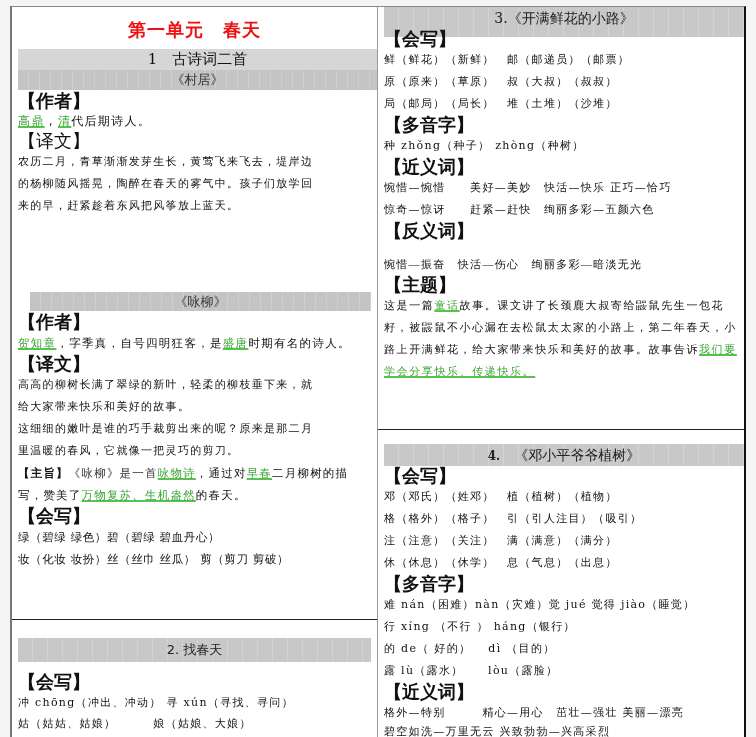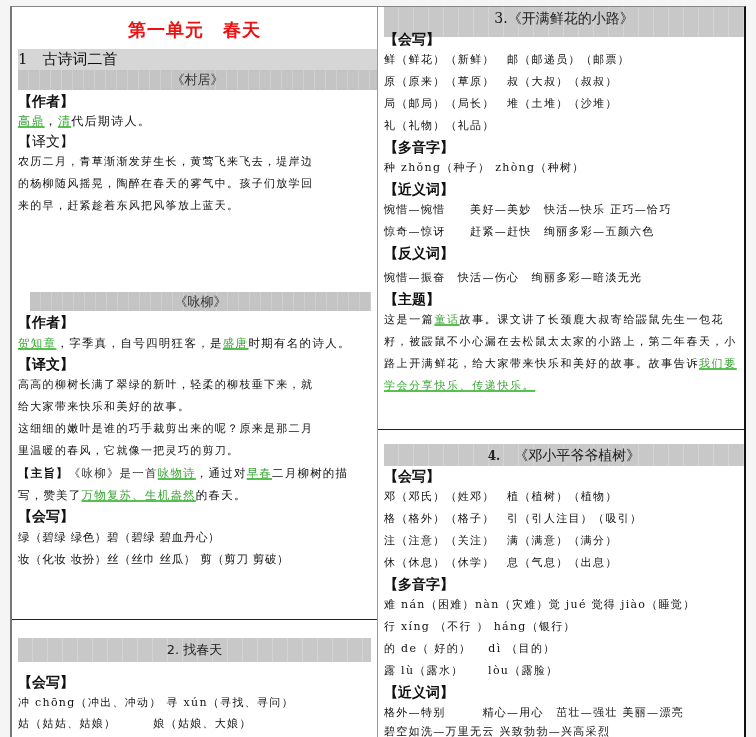--- a/index.html
+++ b/index.html
@@ -7,27 +7,27 @@
     body { font-family: "DejaVu Serif", "Liberation Serif", serif; color: #111; position: relative; }
 
     .col { position: absolute; top: 6px; background: #fff; overflow: hidden; }
     .col-left { left: 10px; width: 368px; height: 731px; border-left: 2px solid #777; border-top: 1px solid #888; border-right: 1px solid #999; }
     .col-right { left: 378px; width: 368px; height: 731px; border-right: 2px solid #111; border-top: 1px solid #888; }
 
     .cell { position: absolute; left: 0; right: 0; padding: 0 6px; }
     .divider { position: absolute; left: 0; right: 0; height: 1px; background: #222; }
 
     .unit-title { text-align: center; color: #ee1111; font-family: "DejaVu Sans", sans-serif; font-weight: bold; font-size: 18px; height: 34px; line-height: 34px; letter-spacing: 1px; }
-    .lesson-bar { background: #d6d6d6; text-align: left; font-size: 15px; height: 21px; line-height: 21px; margin-right: -6px; }
+    .lesson-bar { background: #d6d6d6; text-align: center; font-size: 15px; height: 21px; line-height: 21px; margin-right: -6px; }
     .poem-bar { background: repeating-linear-gradient(90deg, #c4c4c4 0 10px, #cfcfcf 10px 11px); text-align: center; font-size: 13px; height: 20px; line-height: 20px; color: #333; margin: 0 -6px 0 0; }
     .poem-bar.short { margin-right: 0; }
     .section-bar { background: repeating-linear-gradient(90deg, #c8c8c8 0 14px, #d4d4d4 14px 15px); text-align: center; font-size: 14px; height: 24px; line-height: 24px; color: #222; }
     .section-bar.bold { font-family: "DejaVu Sans", sans-serif; }
 
-    .label { font-family: "DejaVu Sans", sans-serif; font-size: 14px; font-weight: bold; height: 20px; line-height: 20px; }
+    .label { font-family: "DejaVu Sans", sans-serif; font-size: 18px; font-weight: bold; height: 20px; line-height: 20px; }
     .line { font-size: 11px; line-height: 22px; letter-spacing: 1.3px; white-space: nowrap; }
     .para { font-size: 11px; line-height: 22px; letter-spacing: 1.6px; }
     .sans { font-family: "DejaVu Sans", sans-serif; }
     .hl { color: #3aa535; text-decoration: underline; text-decoration-color: #56c34f; text-decoration-thickness: 2px; font-family: "DejaVu Sans", sans-serif; }
     .light { color: #333; }
   </style>
 </head>
 <body>
 
 <div class="col col-left">
@@ -89,28 +89,27 @@
 
 <div class="col col-right">
   <div class="cell" style="top:0; padding:0;">
     <div class="section-bar" style="height:30px; line-height:22px; margin-left:6px;">3.《开满鲜花的小路》</div>
   </div>
   <div class="cell" style="top:22px;">
     <div class="label">【会写】</div>
     <div class="line">鲜（鲜花）（新鲜）　邮（邮递员）（邮票）</div>
     <div class="line">原（原来）（草原）　叔（大叔）（叔叔）</div>
     <div class="line">局（邮局）（局长）　堆（土堆）（沙堆）</div>
-    <div class="line">礼（礼物）（礼品）</div>
     <div class="label">【多音字】</div>
     <div class="line">种 zhǒng（种子） zhòng（种树）</div>
     <div class="label">【近义词】</div>
     <div class="line">惋惜—惋惜　　美好—美妙　快活—快乐 正巧—恰巧</div>
     <div class="line">惊奇—惊讶　　赶紧—赶快　绚丽多彩—五颜六色</div>
     <div class="label">【反义词】</div>
-    <div class="line" style="margin-top:4px;">惋惜—振奋　快活—伤心　绚丽多彩—暗淡无光</div>
+    <div class="line" style="margin-top:12px;font-family:Liberation Serif, serif;">惋惜—振奋　快活—伤心　绚丽多彩—暗淡无光</div>
     <div class="label">【主题】</div>
     <div class="para">
       <span>这是一篇</span><span class="hl">童话</span><span>故事。课文讲了长颈鹿大叔寄给鼹鼠先生一包花籽，被鼹鼠不小心漏在去松鼠太太家的小路上，第二年春天，小路上开满鲜花，给大家带来快乐和美好的故事。故事告诉</span><span class="hl">我们要学会分享快乐、传递快乐。</span>
     </div>
   </div>
 
   <div class="divider" style="top:422px;"></div>
 
   <div class="cell" style="top:437px; padding:0;">
     <div class="section-bar" style="margin-left:6px; height:22px; line-height:22px;">

